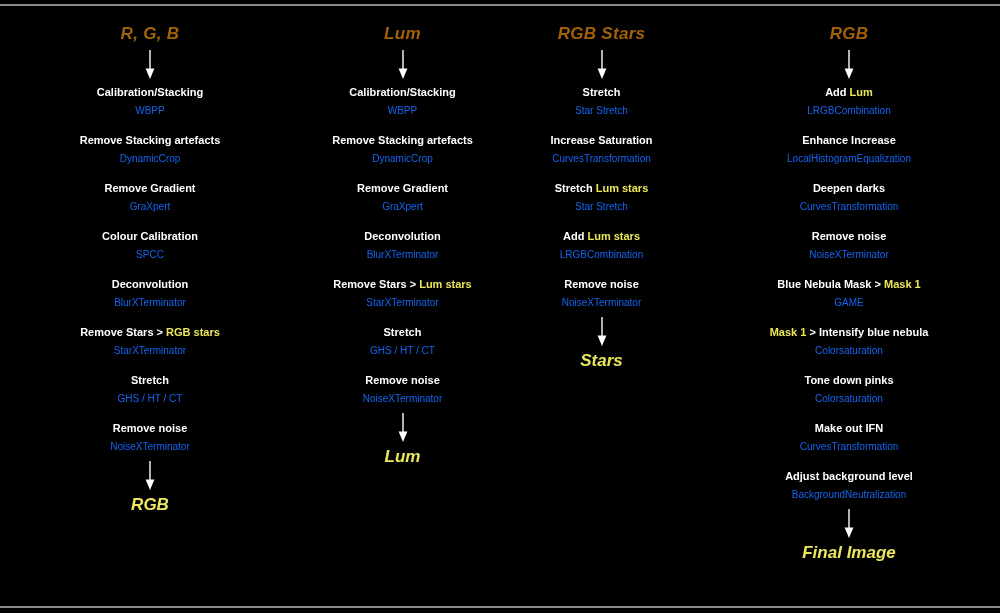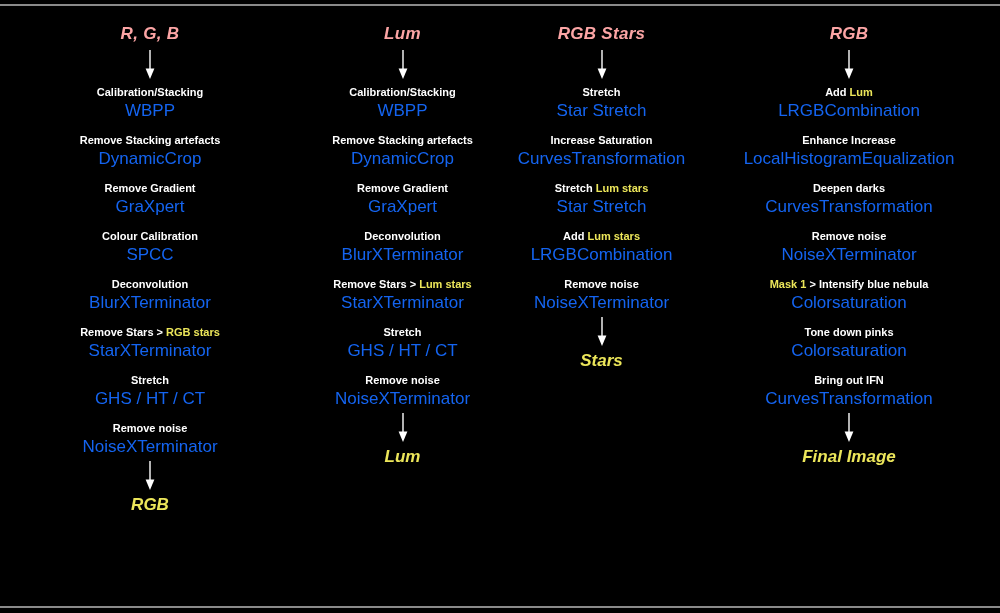--- a/index.html
+++ b/index.html
@@ -51,21 +51,21 @@
   }
   .col-1 { width: 300px; }
   .col-2 { width: 205px; }
   .col-3 { width: 193px; }
   .col-4 { width: 302px; }
 
   .col-header {
     font-style: italic;
     font-weight: bold;
     font-size: 17px;
-    color: #fca5a5;
+    color: #a16207;
     letter-spacing: 0.3px;
     white-space: nowrap;
     line-height: 20px;
   }
 
   .arrow {
     display: block;
     width: 14px;
     height: 30px;
     margin: 6px 0 4px 0;
@@ -85,21 +85,21 @@
     font-weight: bold;
     color: #ffffff;
     line-height: 17px;
     white-space: nowrap;
     text-align: center;
   }
   .step-label .hl {
     color: #ece65a;
   }
   .step-tool {
-    font-size: 17px;
+    font-size: 10px;
     font-weight: normal;
     color: #1464f0;
     line-height: 16px;
     margin-top: 2px;
     white-space: nowrap;
     text-align: right;
   }
 
   .terminal {
     font-style: italic;
@@ -265,30 +265,38 @@
         </div>
         <div class="step">
           <div class="step-label"><span>Deepen darks</span></div>
           <div class="step-tool">CurvesTransformation</div>
         </div>
         <div class="step">
           <div class="step-label"><span>Remove noise</span></div>
           <div class="step-tool">NoiseXTerminator</div>
         </div>
         <div class="step">
+          <div class="step-label"><span>Blue Nebula Mask &gt; </span><span class="hl">Mask 1</span><span></span></div>
+          <div class="step-tool">GAME</div>
+        </div>
+        <div class="step">
           <div class="step-label"><span></span><span class="hl">Mask 1</span><span> &gt; Intensify blue nebula</span></div>
           <div class="step-tool">Colorsaturation</div>
         </div>
         <div class="step">
           <div class="step-label"><span>Tone down pinks</span></div>
           <div class="step-tool">Colorsaturation</div>
         </div>
         <div class="step">
-          <div class="step-label"><span>Bring out IFN</span></div>
+          <div class="step-label"><span>Make out IFN</span></div>
           <div class="step-tool">CurvesTransformation</div>
+        </div>
+        <div class="step">
+          <div class="step-label"><span>Adjust background level</span></div>
+          <div class="step-tool">BackgroundNeutralization</div>
         </div>
         <span class="arrow">
           <svg width="14" height="30" viewBox="0 0 14 30">
             <line x1="7" y1="0" x2="7" y2="20" stroke="#ffffff" stroke-width="1.4"></line>
             <polygon points="7,29 2.6,18.5 11.4,18.5" fill="#ffffff"></polygon>
           </svg>
         </span>
         <div class="terminal">Final Image</div>
       </div>
     </div>

